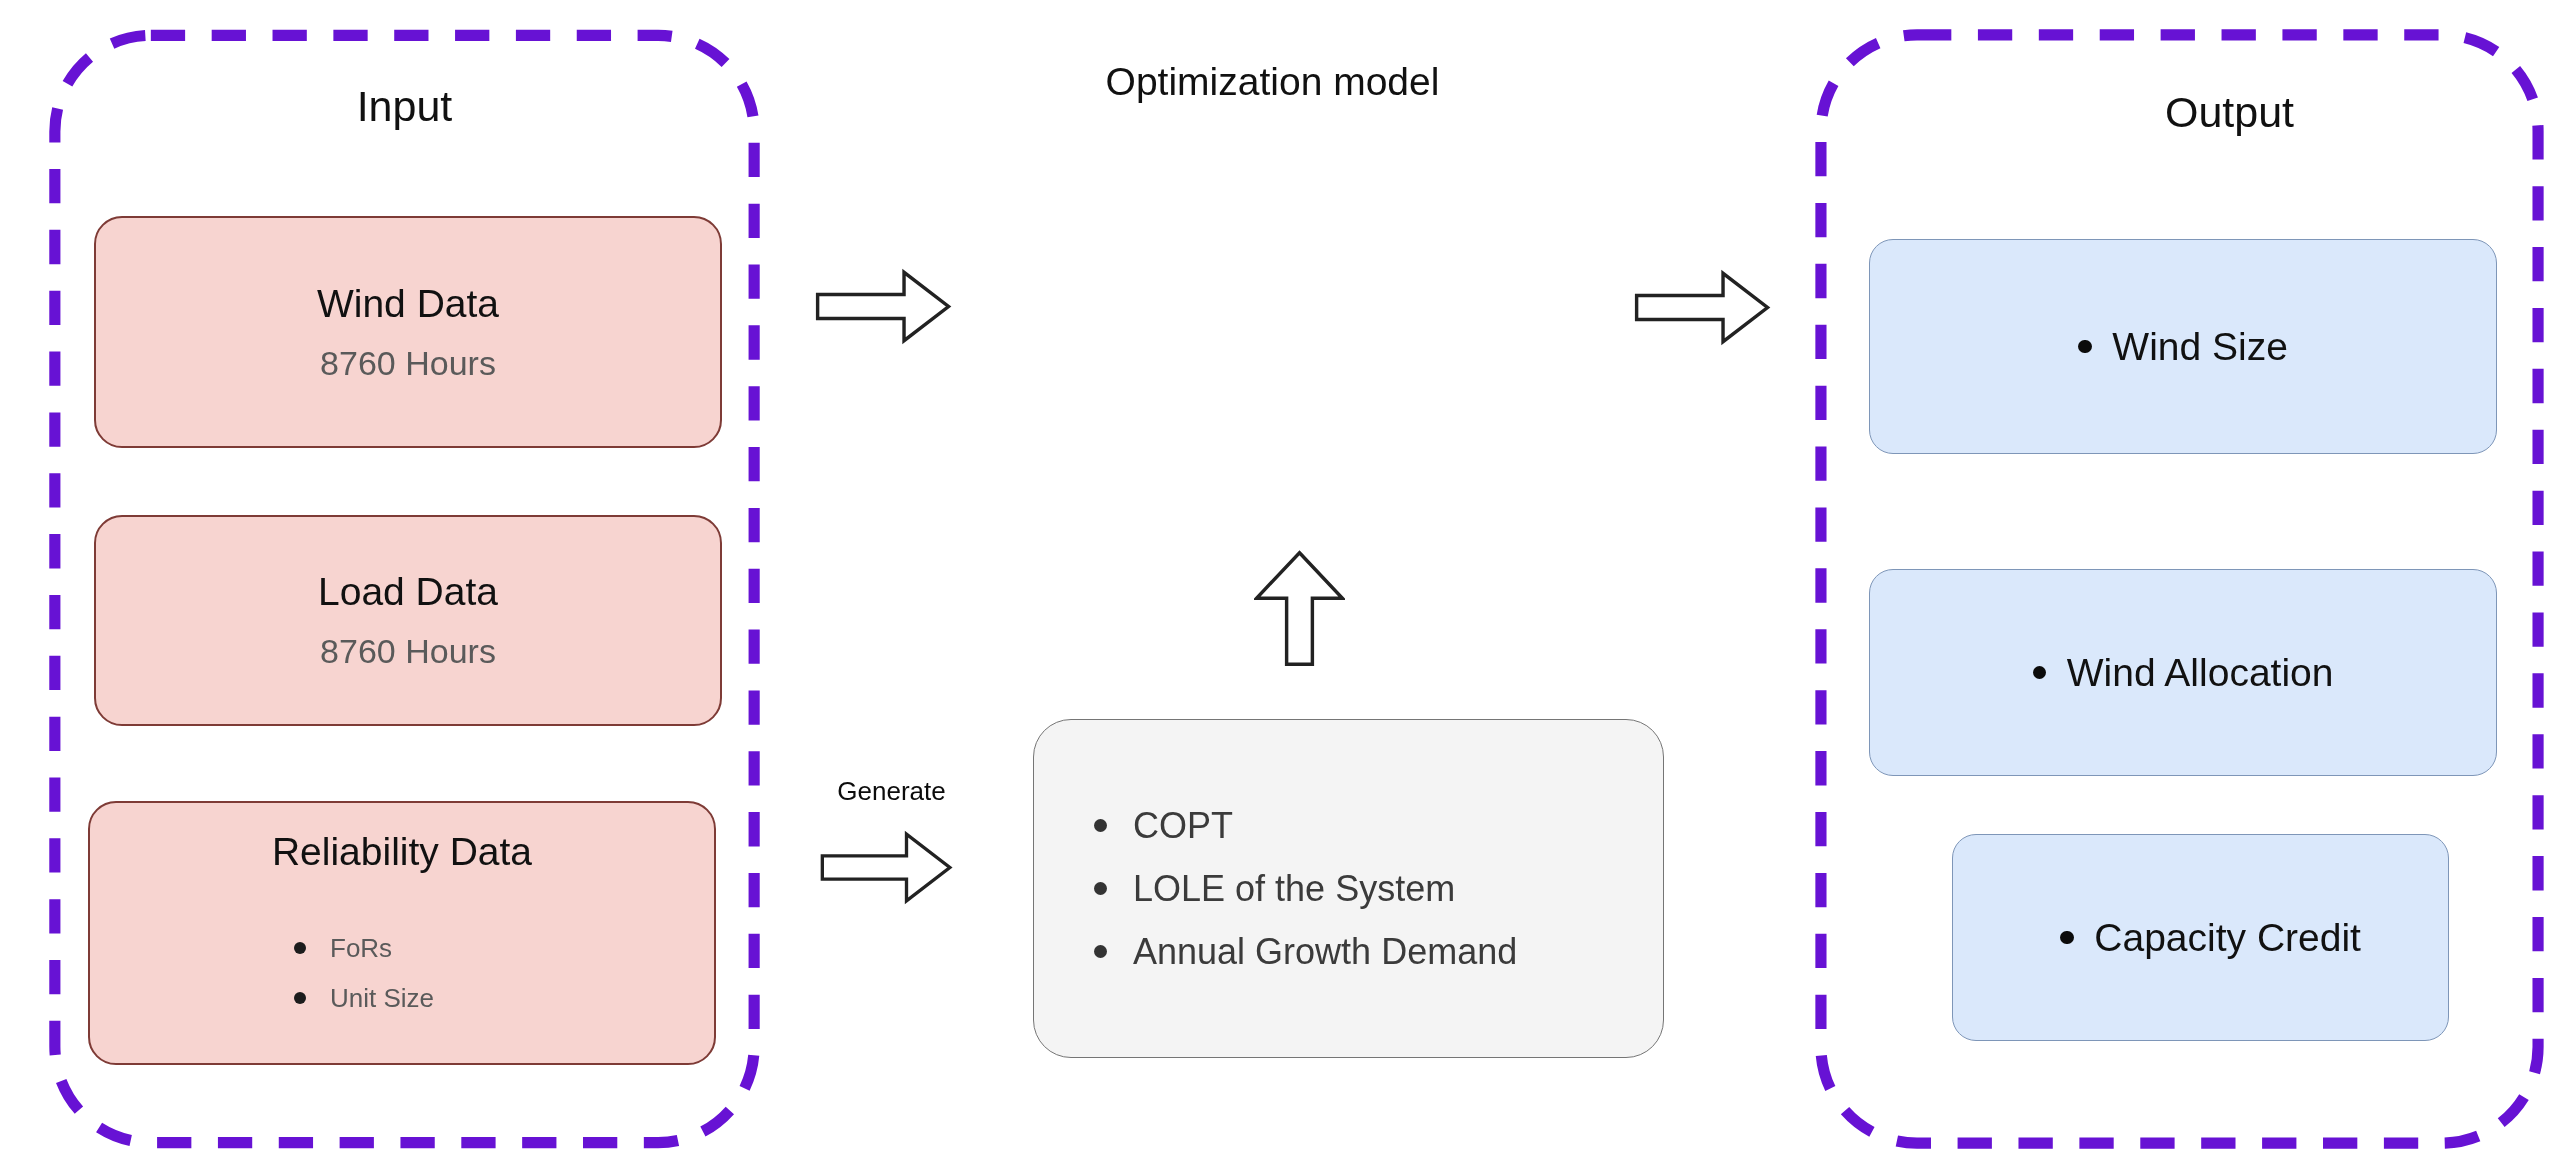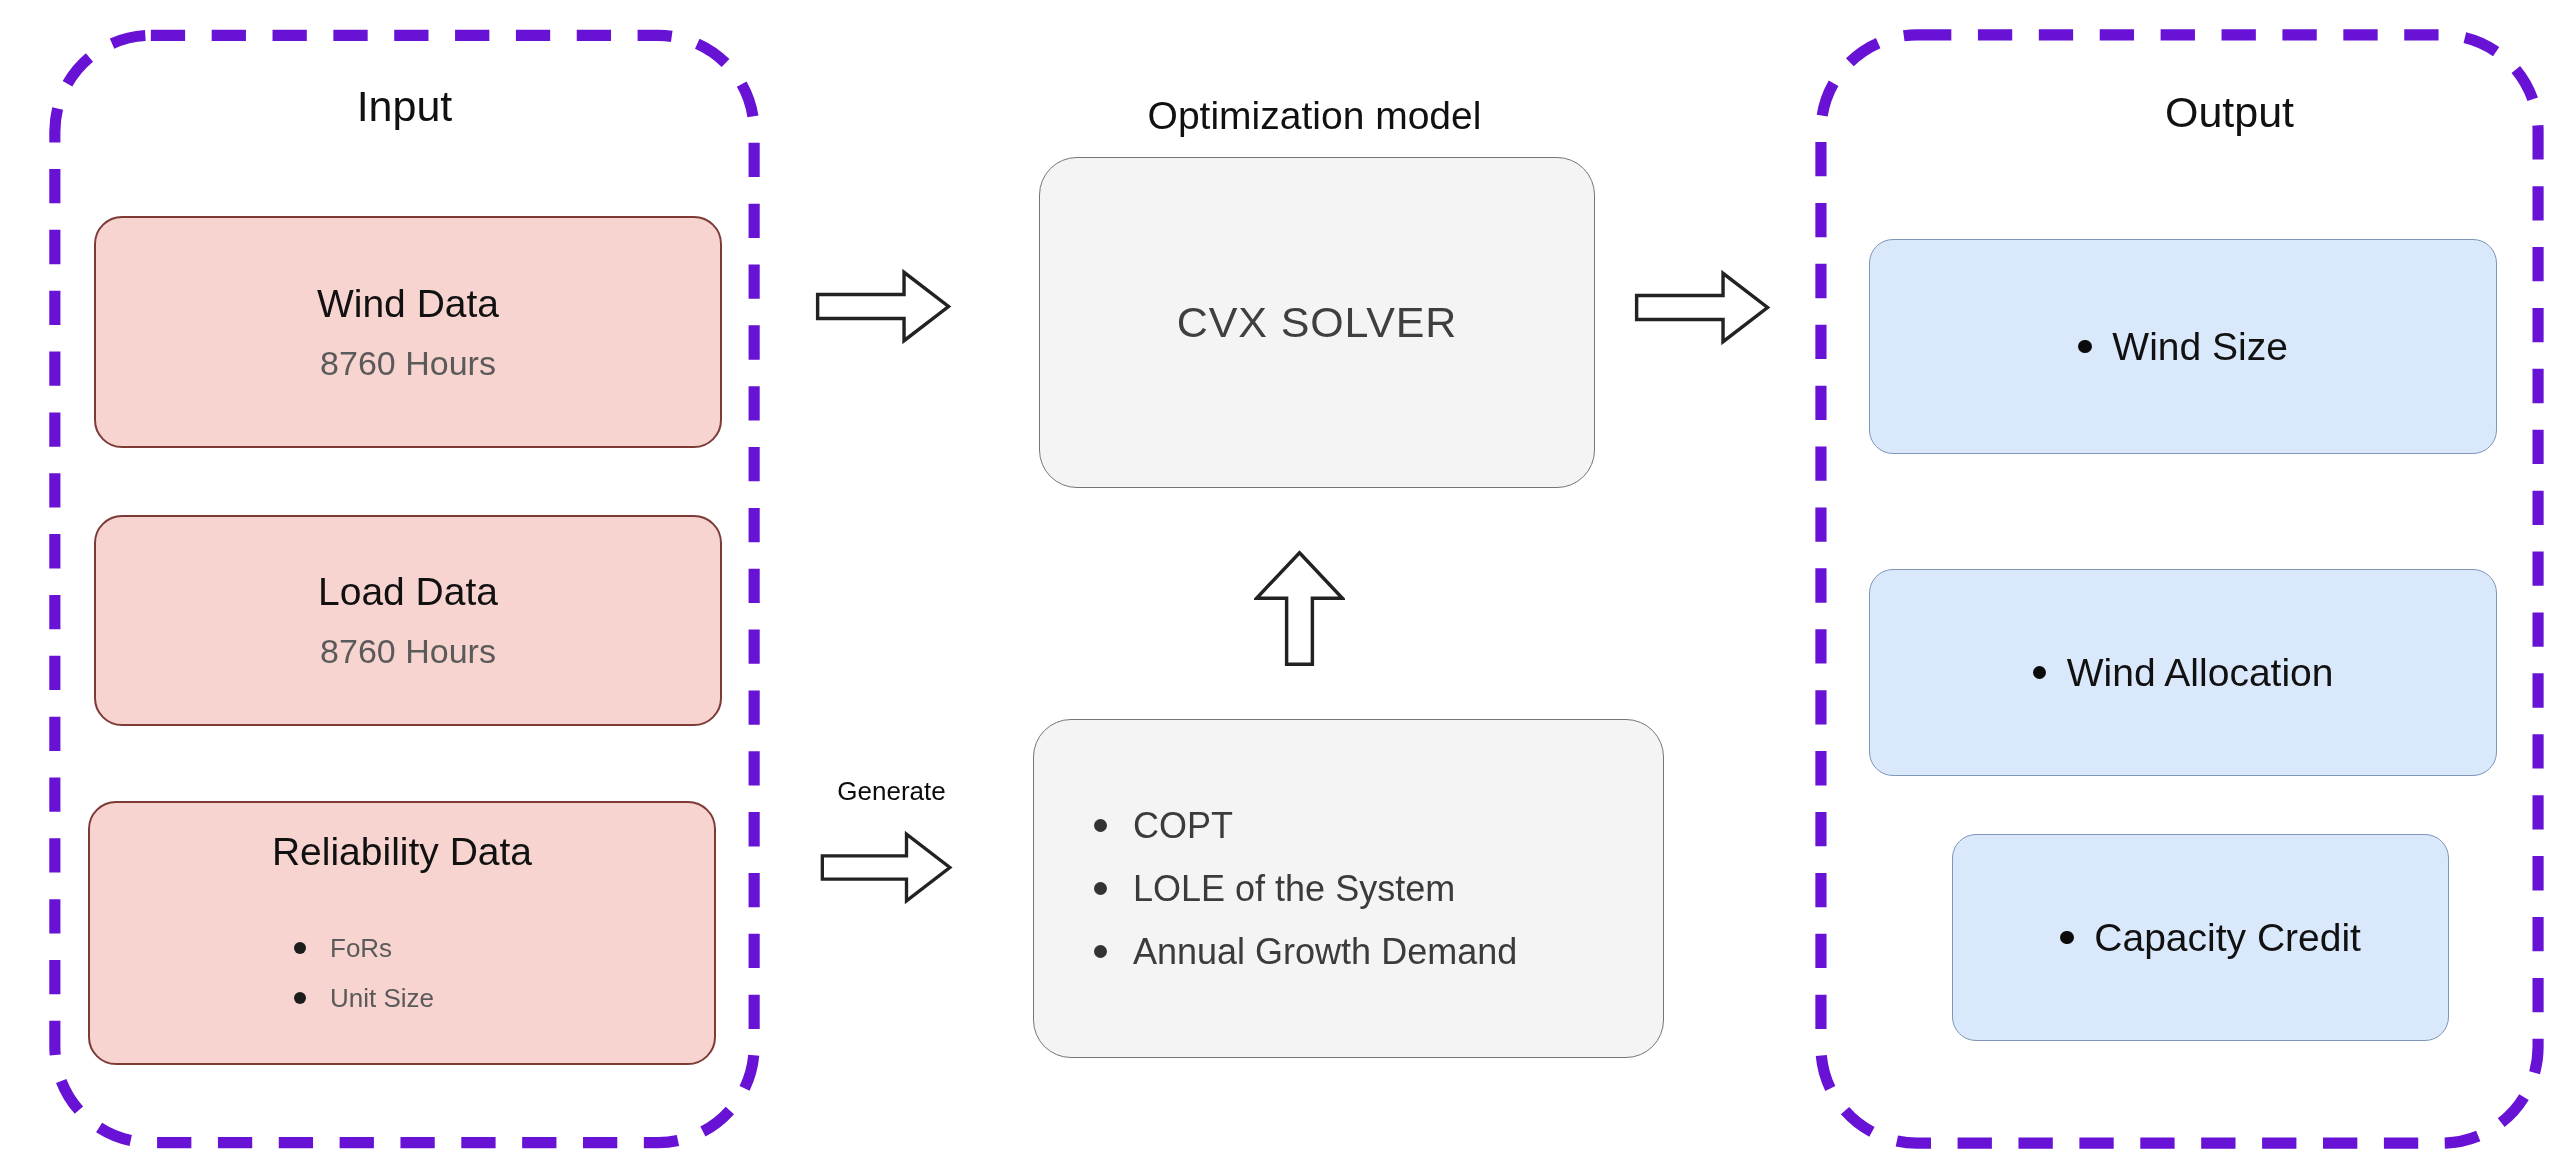--- a/index.html
+++ b/index.html
@@ -136,25 +136,22 @@
   <svg class="abs arrow-svg" style="left:1254px;top:550px;" width="91" height="117" viewBox="0 0 106 136">
     <polygon points="53,3 103,56 68,56 68,133 38,133 38,56 3,56"></polygon>
   </svg>
 
   <div class="abs generate-label" style="left:763px;top:776px;width:257px;">Generate</div>
 
   <svg class="abs arrow-svg" style="left:816px;top:830px;" width="141" height="75" viewBox="0 0 160 90">
     <polygon points="3,31 104,31 104,5 156,45 104,85 104,59 3,59"></polygon>
   </svg>
 
-  <div class="abs opt-title" style="left:1057px;top:60px;width:515px;margin-top:34px;">Optimization model</div>
+  <div class="abs opt-title" style="left:1015px;top:60px;width:515px;">Optimization model</div>
 
-  <div class="abs grayboxx solver-box" style="left:1039px;top:157px;width:556px;height:331px;">
-    <div class="solver-text">CVX SOLVER</div>
-  </div>
 
   <div class="abs grayboxx" style="left:1033px;top:719px;width:631px;height:339px;">
     <div class="gen-list">
       <div class="bullet-row">
         <span class="dot"></span>
         <span class="bullet-text">COPT</span>
       </div>
       <div class="bullet-row">
         <span class="dot"></span>
         <span class="bullet-text">LOLE of the System</span>

